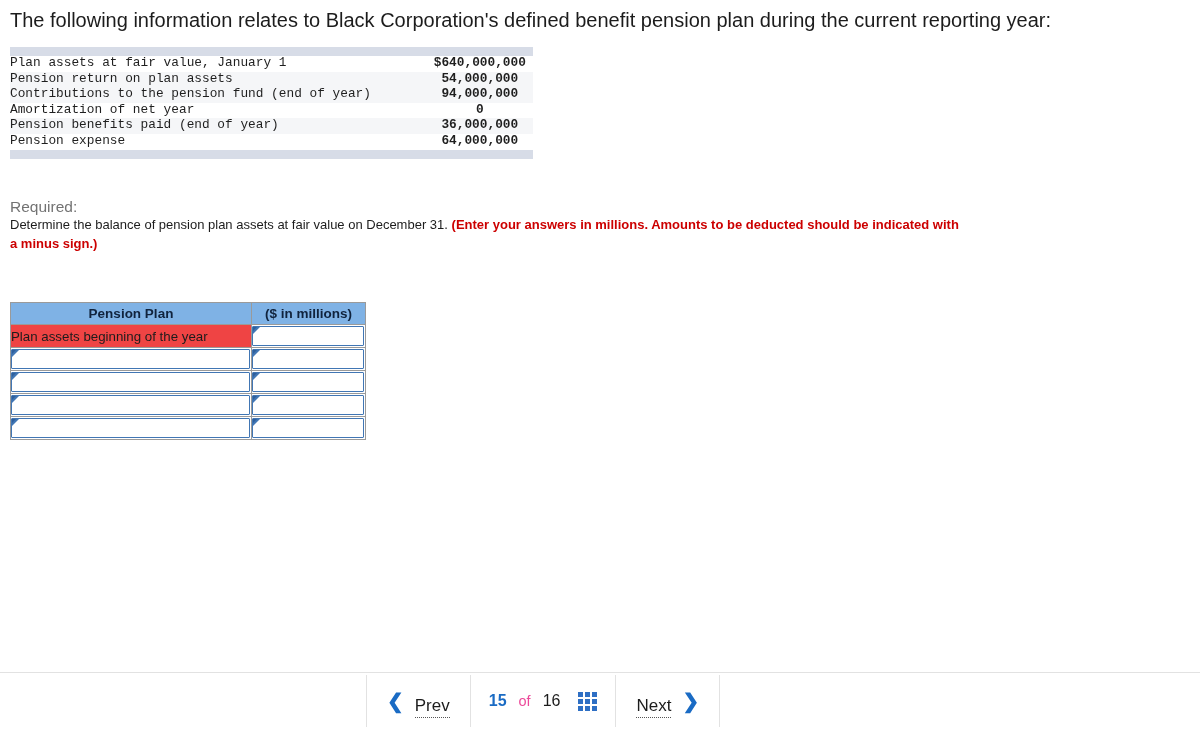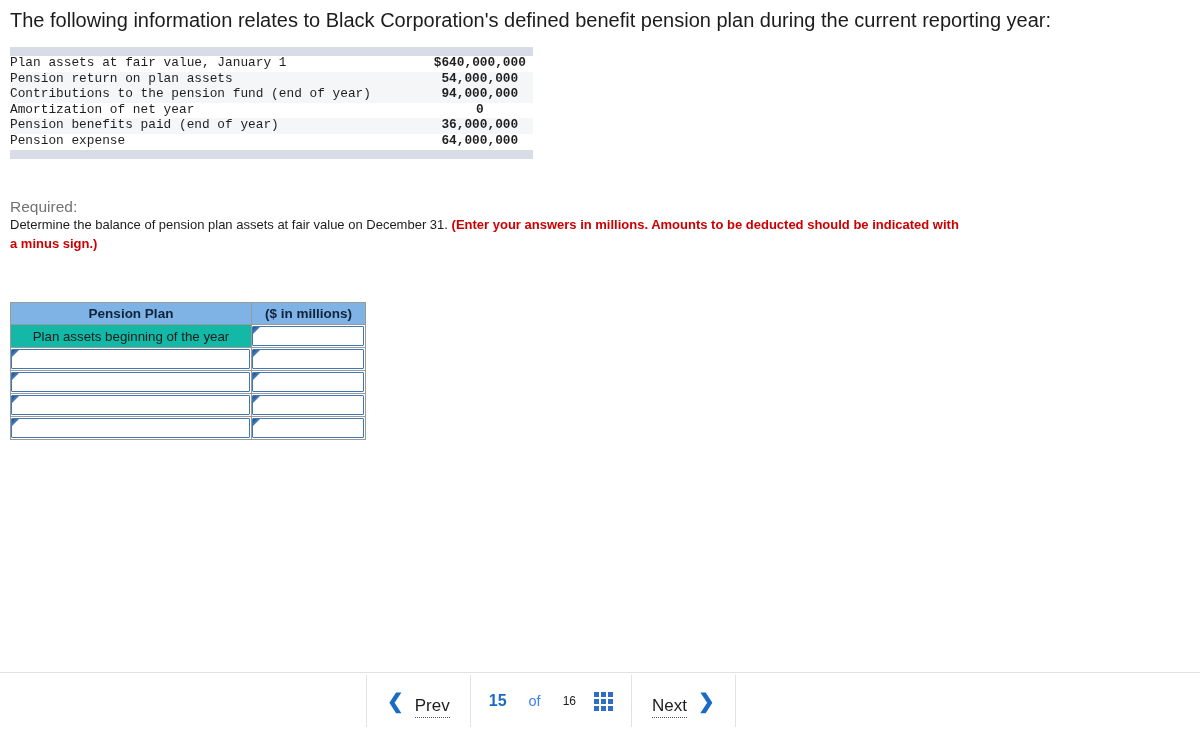--- a/index.html
+++ b/index.html
@@ -109,26 +109,25 @@
     font-weight: bold;
     height: 21px;
     font-size: 13.5px;
     text-align: center;
   }
   col.c1 { width: 241px; }
   col.c2 { width: 114px; }
 
   td.label-cell {
     height: 21px;
-    background: #14b8a6;
+    background: #ef4444;
     padding-left: 5px;
     font-size: 13.3px;
     color: #1c1c1c;
     vertical-align: middle;
-    text-align: center;
   }
   td.host {
     height: 22px;
     background: #ffffff;
     padding: 0;
     vertical-align: middle;
   }
 
   
   .selbox {
@@ -216,27 +215,27 @@
   }
   .nav-word.prev-w { margin-left: 11px; }
   .nav-word.next-w { margin-right: 11px; }
 
   .pg-num {
     color: #1a6bc4;
     font-size: 16px;
     font-weight: bold;
   }
   .pg-of {
-    color: #3b82f6;
+    color: #ec4899;
     font-size: 14.5px;
-    margin: 0 22px;
+    margin: 0 12px;
   }
   .pg-tot {
     color: #1c1c1c;
-    font-size: 12px;
+    font-size: 16px;
   }
   .grid-icon {
     display: inline-grid;
     grid-template-columns: repeat(3, 5px);
     grid-template-rows: repeat(3, 5px);
     gap: 2px;
     margin-left: 18px;
   }
   .grid-icon i {
     display: block;

